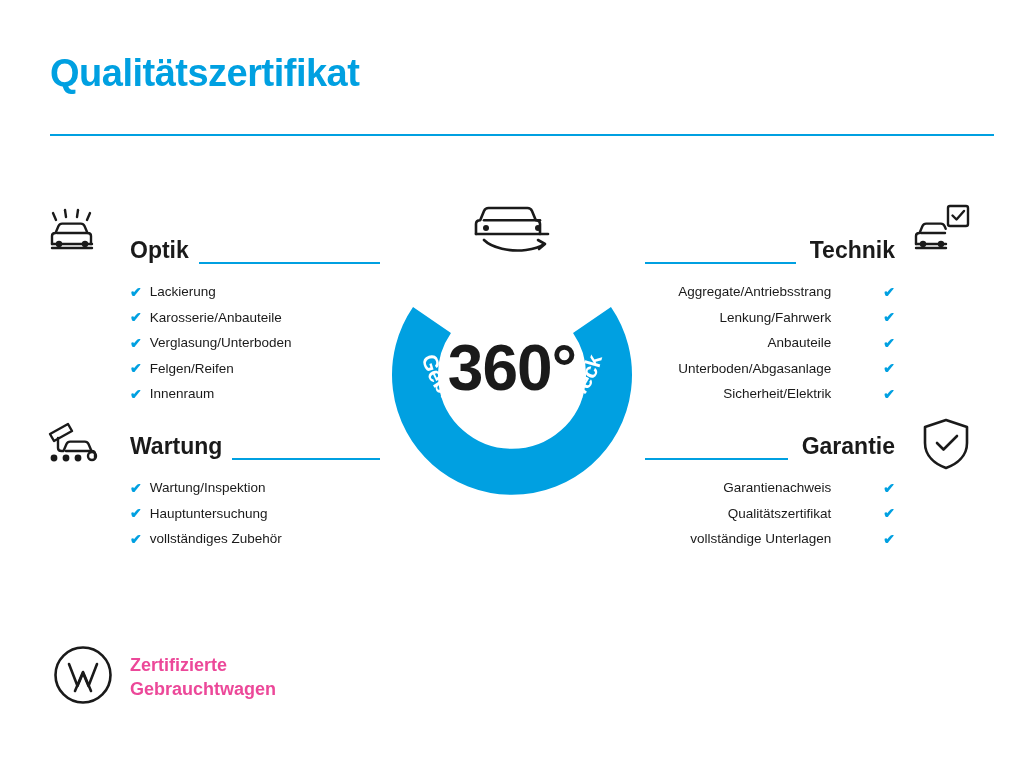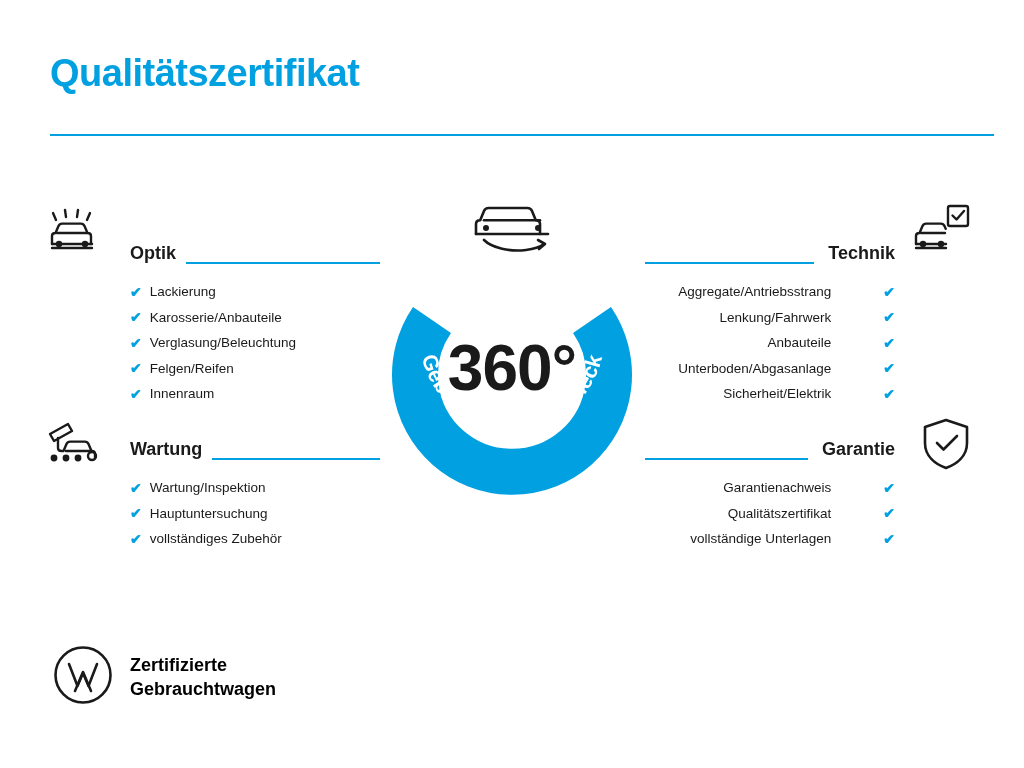--- a/index.html
+++ b/index.html
@@ -44,21 +44,21 @@
   
   .block {
     position: absolute;
   }
   .block-head {
     display: flex;
     align-items: flex-end;
     height: 34px;
   }
   .block-title {
-    font-size: 18px;
+    font-size: 23px;
     font-weight: bold;
     color: #1a1a1a;
     line-height: 1;
     padding-bottom: 4px;
     white-space: nowrap;
   }
   .head-rule {
     flex: 1;
     height: 2px;
     background: #00A0E1;
@@ -151,21 +151,21 @@
     left: 52px;
     top: 644px;
     display: flex;
     align-items: center;
   }
   .vw-logo { margin-right: 16px; }
   .footer-text {
     font-size: 18px;
     font-weight: bold;
     line-height: 1.35;
-    color: #000000;
+    color: #ec4899;
   }
 </style>
 </head>
 <body>
 
 <div class="page">
 
   <div class="title">Qualitätszertifikat</div>
   <div class="title-rule"></div>
 
@@ -225,21 +225,21 @@
       <li>
           <span class="chk">✔</span>
           <span>Lackierung</span>
         </li>
       <li>
           <span class="chk">✔</span>
           <span>Karosserie/Anbauteile</span>
         </li>
       <li>
           <span class="chk">✔</span>
-          <span>Verglasung/Beleuchtung</span>
+          <span>Verglasung/Unterboden</span>
         </li>
       <li>
           <span class="chk">✔</span>
           <span>Felgen/Reifen</span>
         </li>
       <li>
           <span class="chk">✔</span>
           <span>Innenraum</span>
         </li>
     </ul>

